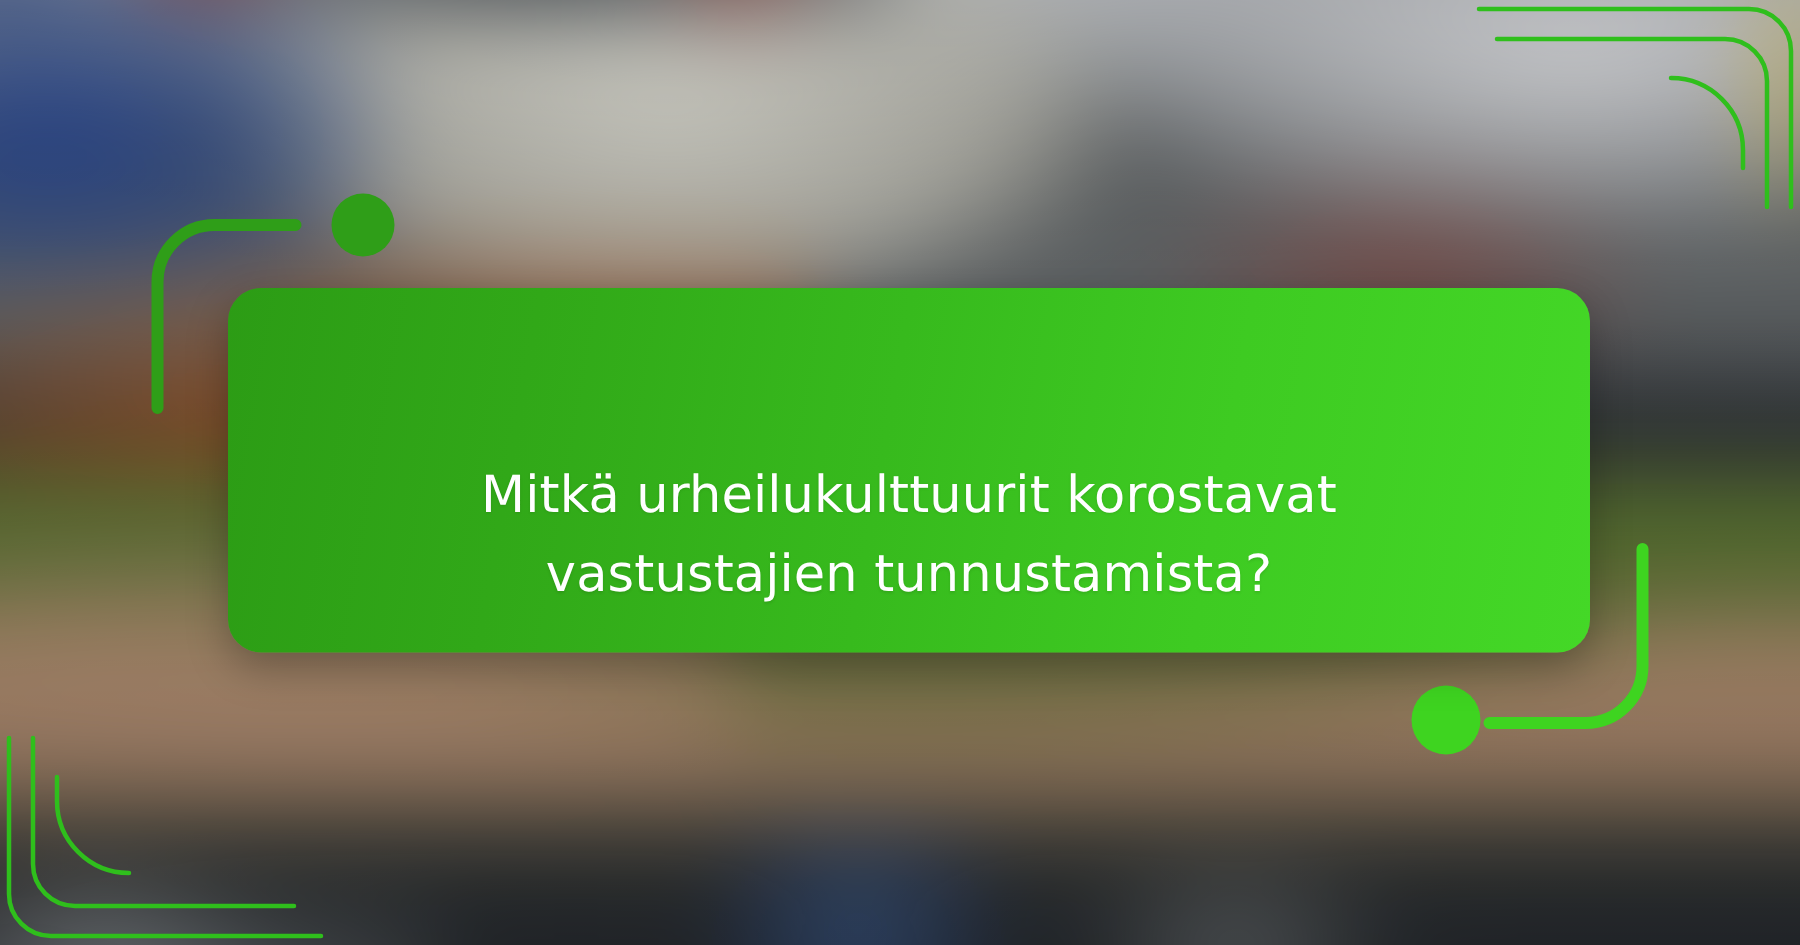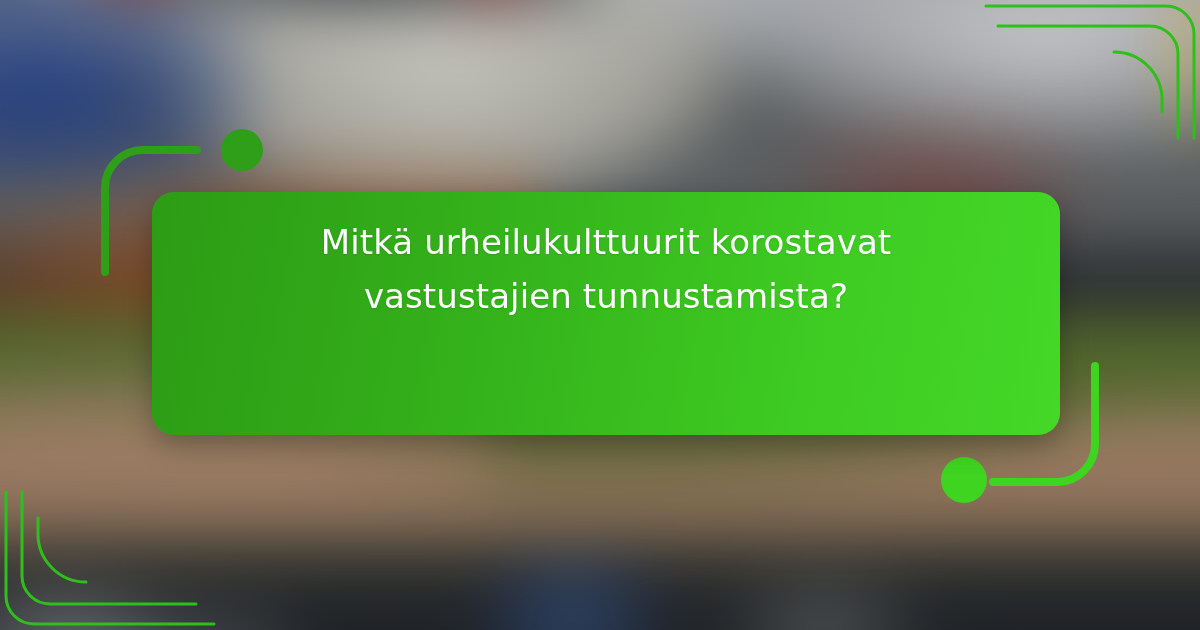--- a/index.html
+++ b/index.html
@@ -146,21 +146,21 @@
 
   
   .card {
     position:absolute;
     left:152px; top:192px;
     width:908px; height:243px;
     border-radius:22px;
     background:linear-gradient(100deg, #2c9c15 0%, #31a818 22%, #37ba1d 48%, #3ecb22 72%, #44d827 100%);
     box-shadow:0 10px 28px rgba(0,0,0,.28);
     display:flex;
-    align-items:flex-start;
+    align-items:flex-end;
     justify-content:center;
     padding:24px 60px;
   }
   .card-title {
     color:#ffffff;
     font-size:34px;
     line-height:1.58;
     font-weight:400;
     text-align:center;
     letter-spacing:.1px;

